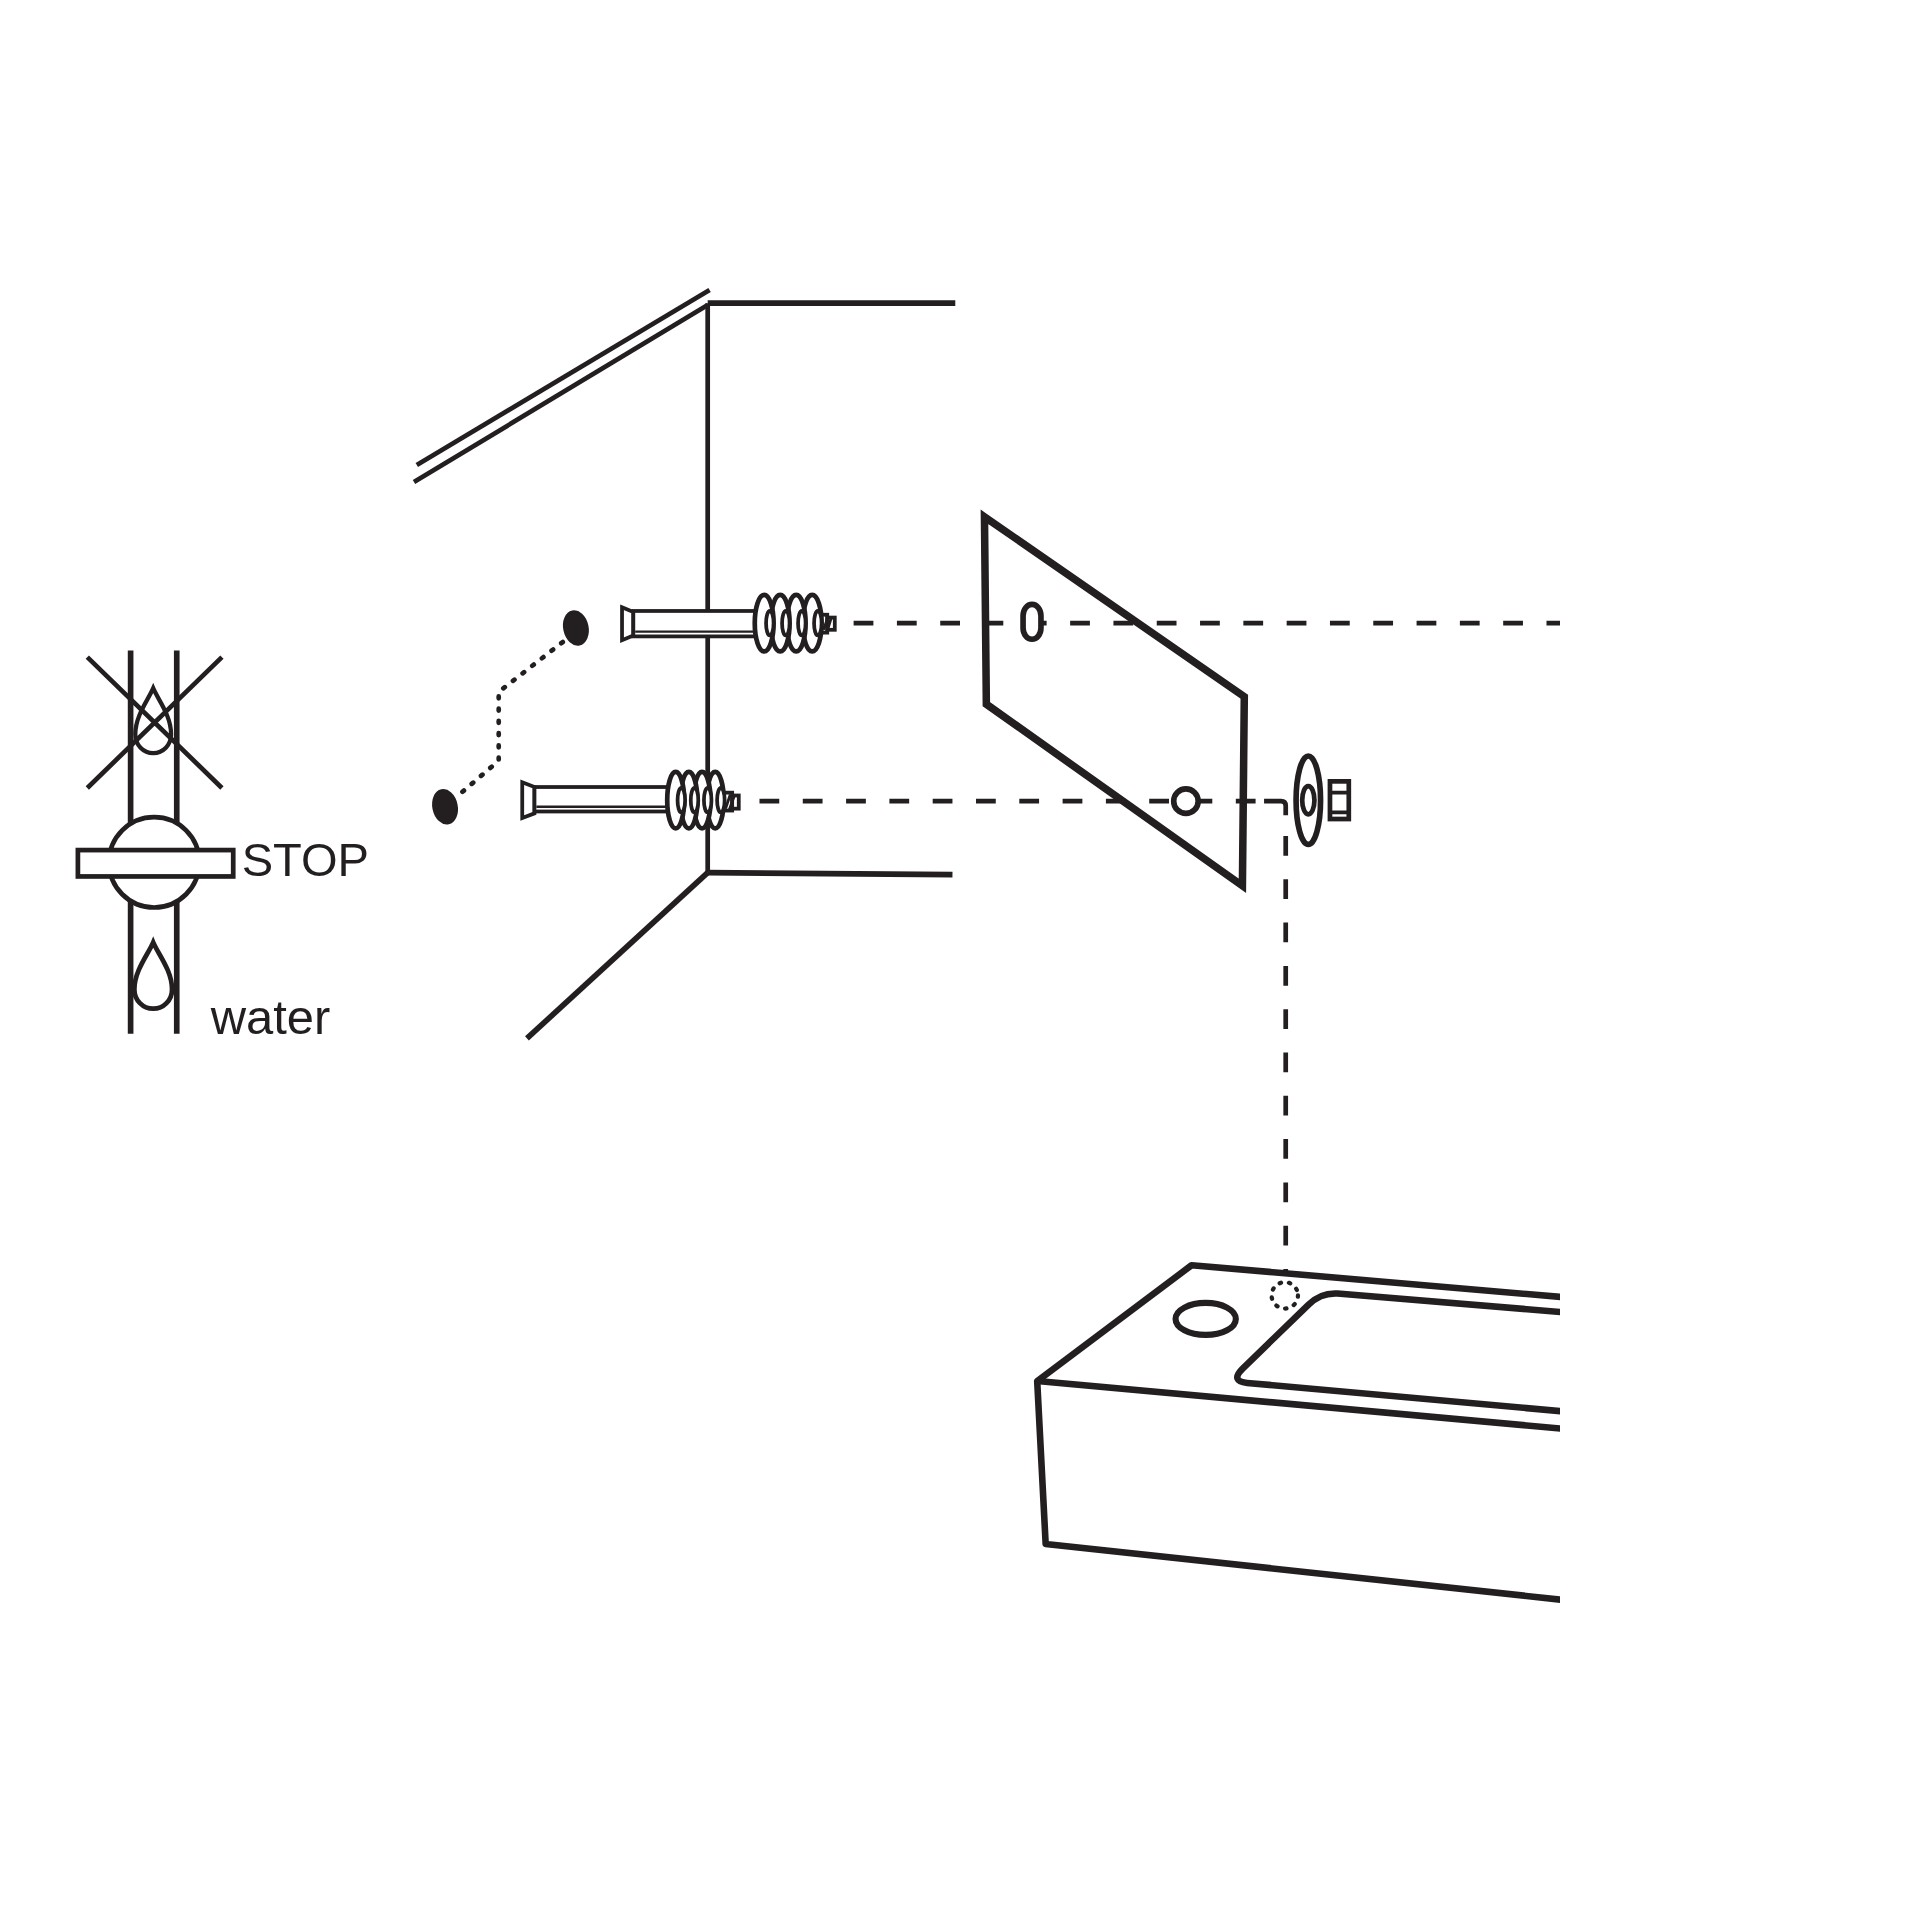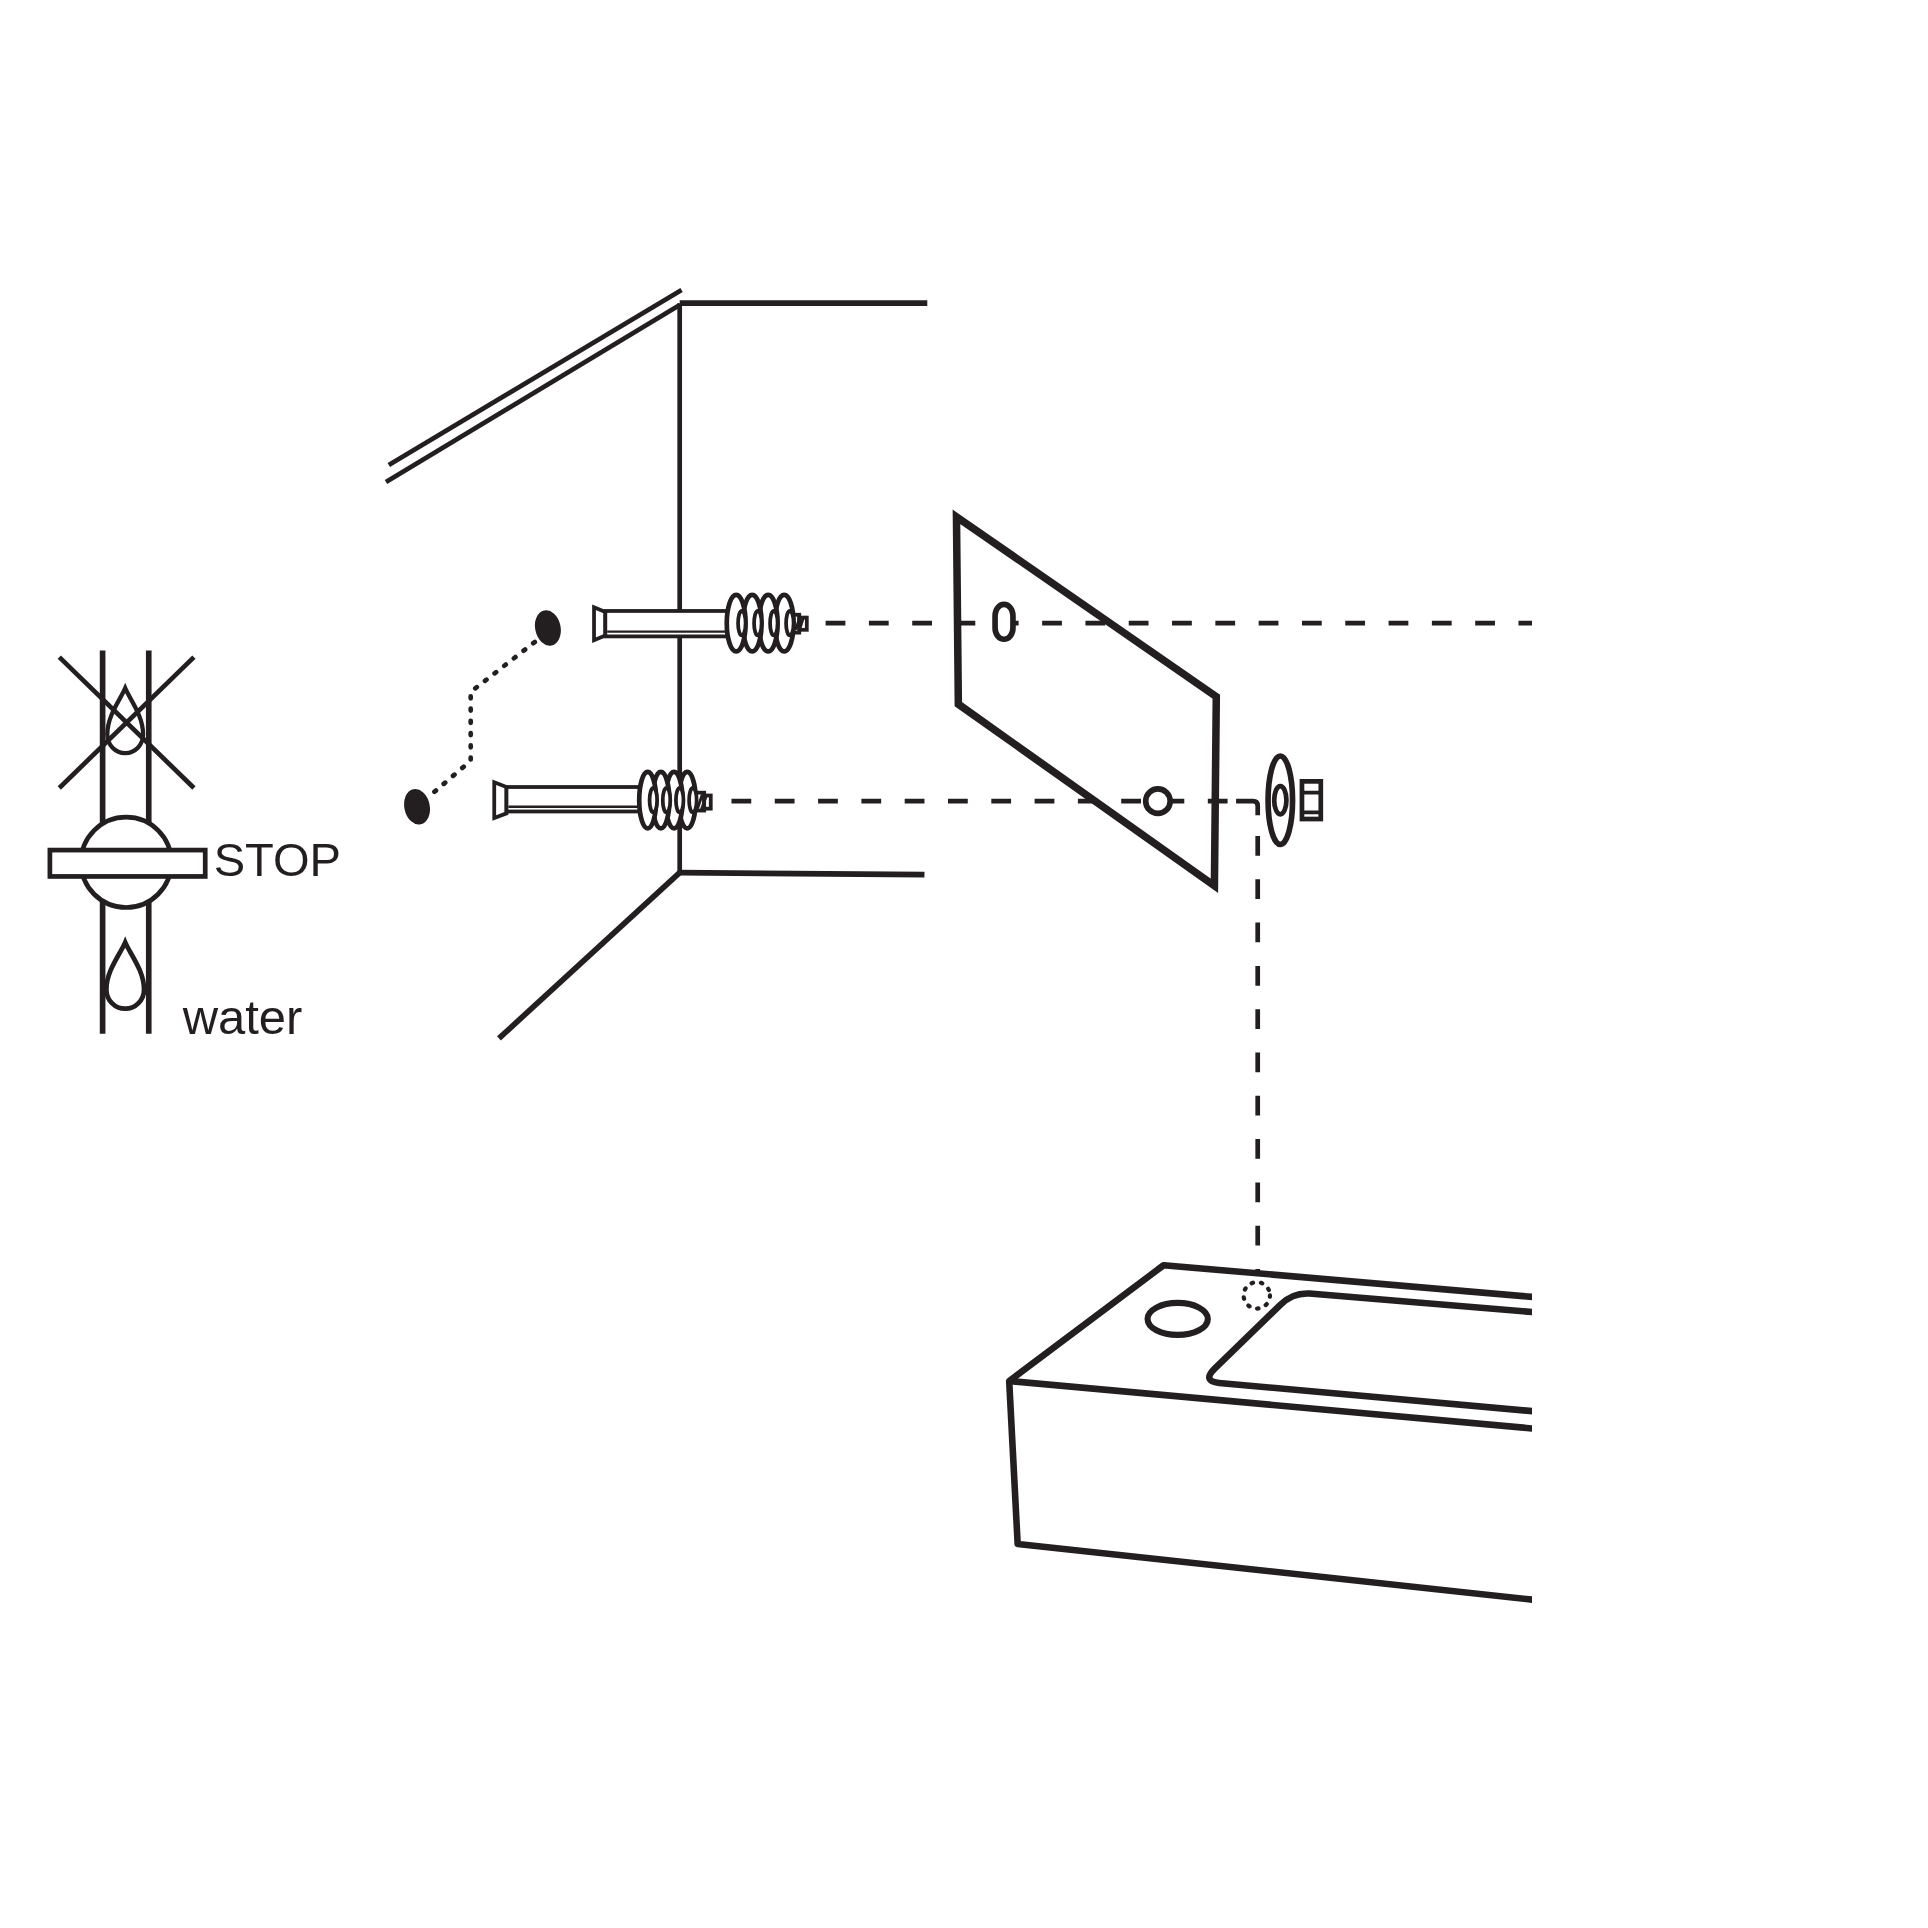--- a/index.html
+++ b/index.html
@@ -1,20 +1,21 @@
 <!DOCTYPE html>
 <html style="--ink: #231f20; --paper: #ffffff;font-size:15px"><head>
 <meta charset="utf-8">
 <style>
   :root { --ink:#231f20; --paper:#ffffff; }
   html,body { margin:0; padding:0; background:var(--paper); }
   .stage {
     width:1532px; height:1928px; background:var(--paper);
     position:relative; overflow:hidden;
     font-family:"Liberation Sans", sans-serif;
+    padding-left:28px;
   }
   svg { display:block; }
   .stroke { stroke:var(--ink); fill:none; }
   .wfill  { stroke:var(--ink); fill:var(--paper); }
   .inkfill{ fill:var(--ink); stroke:none; }
   text.lbl {
     fill:var(--ink);
     font-family:"Liberation Sans", sans-serif;
     font-weight:400;
   }

